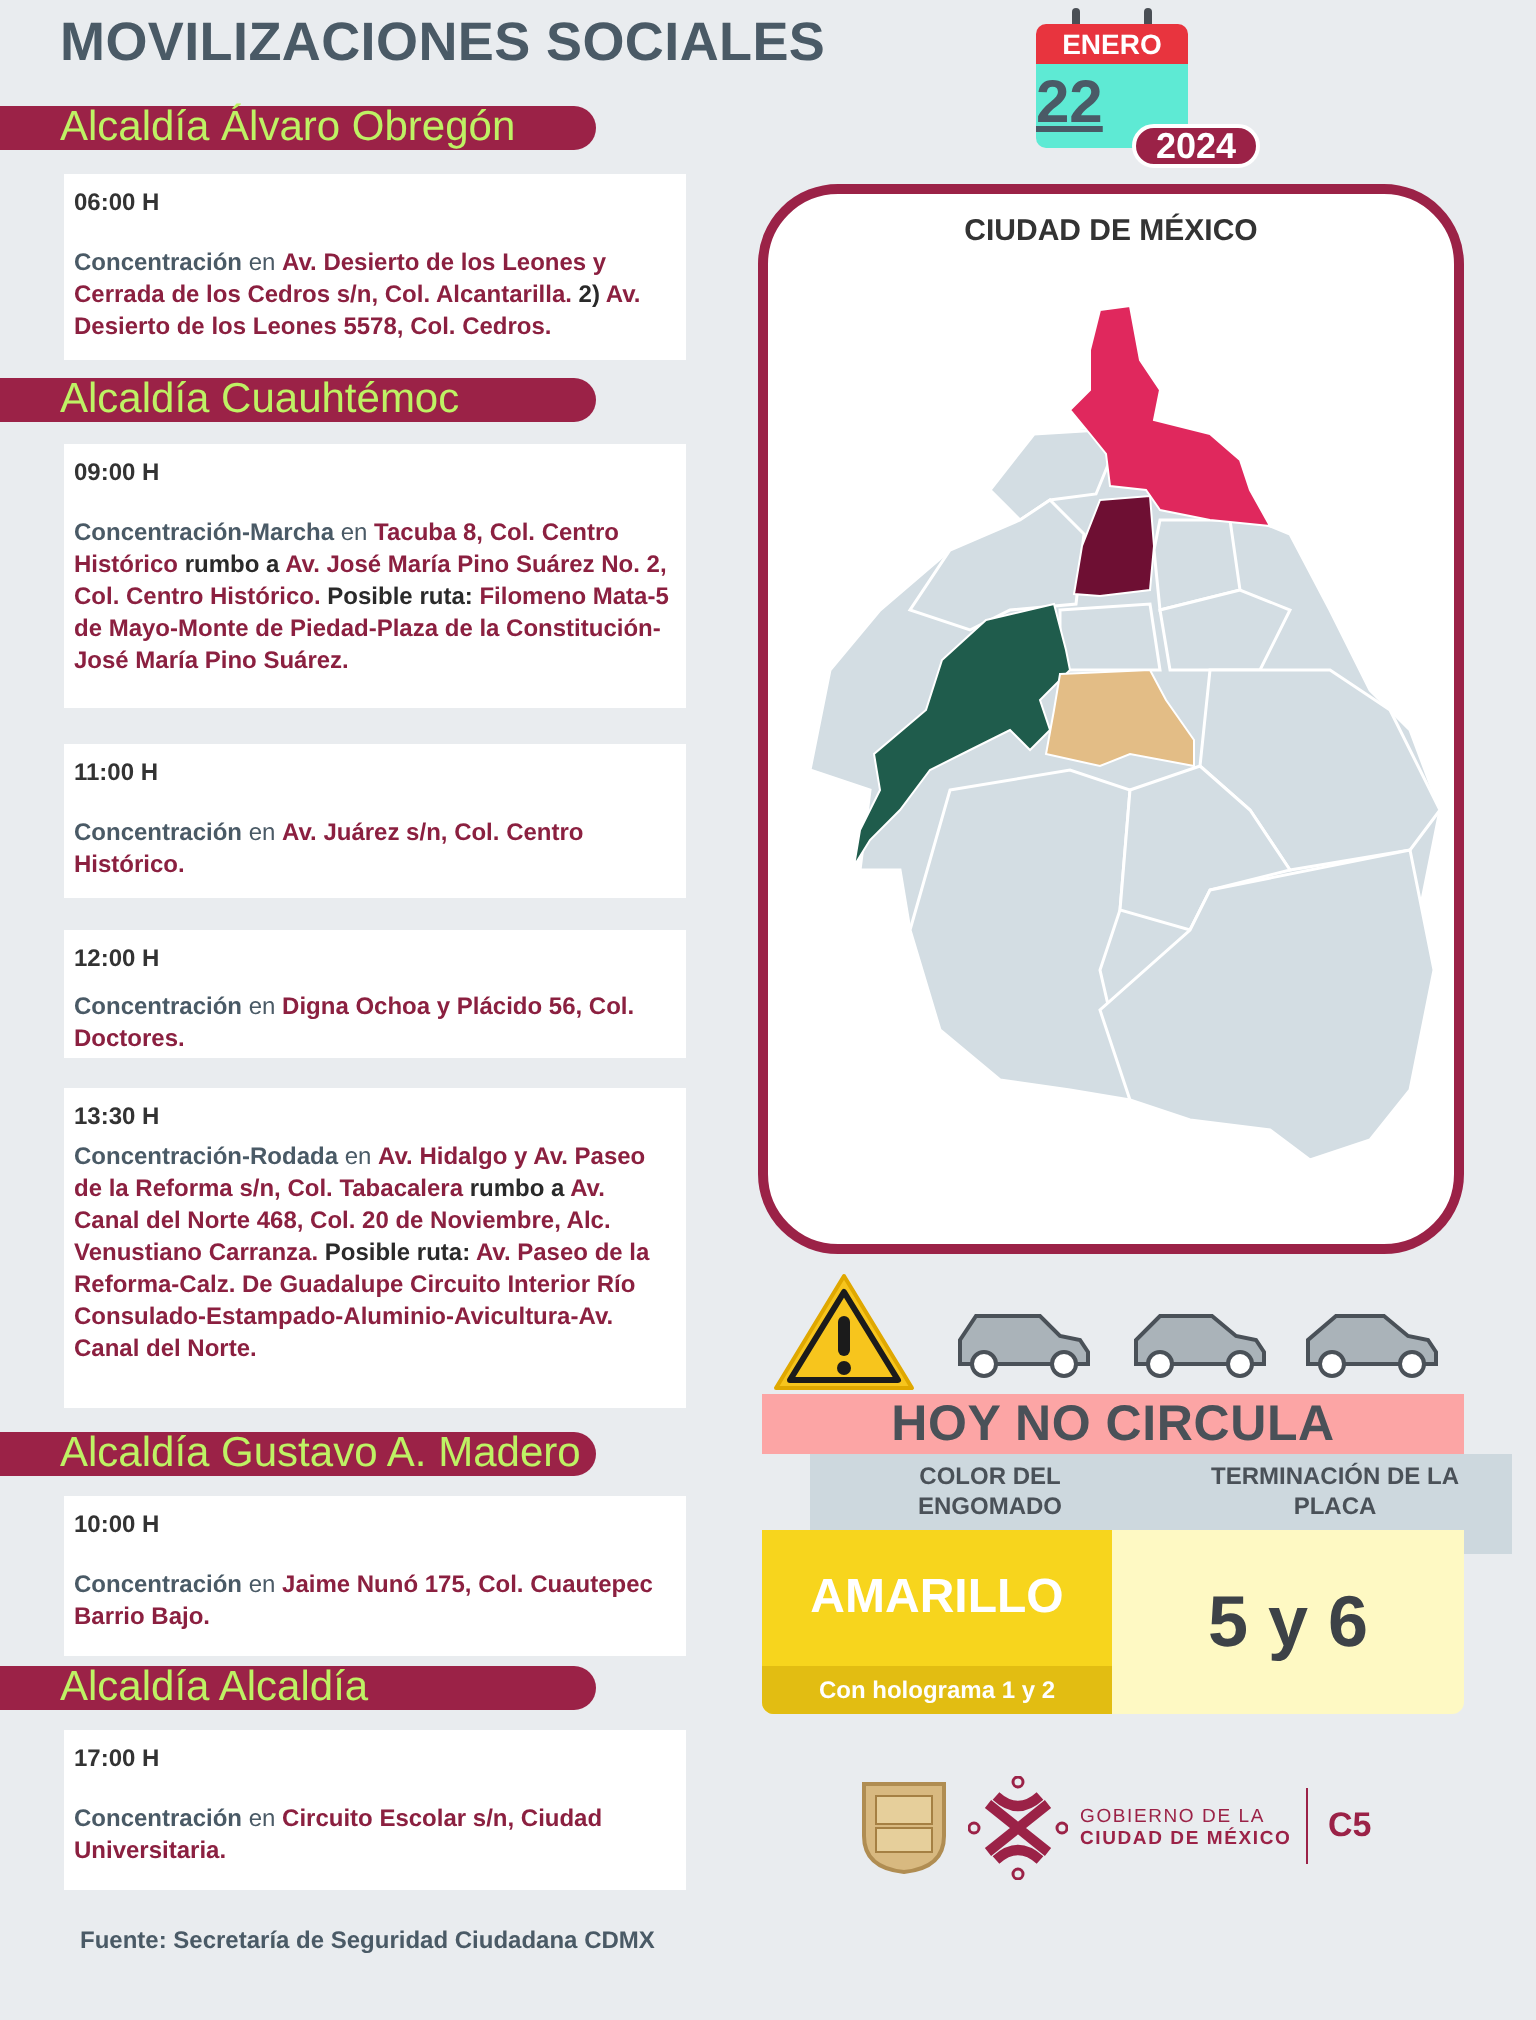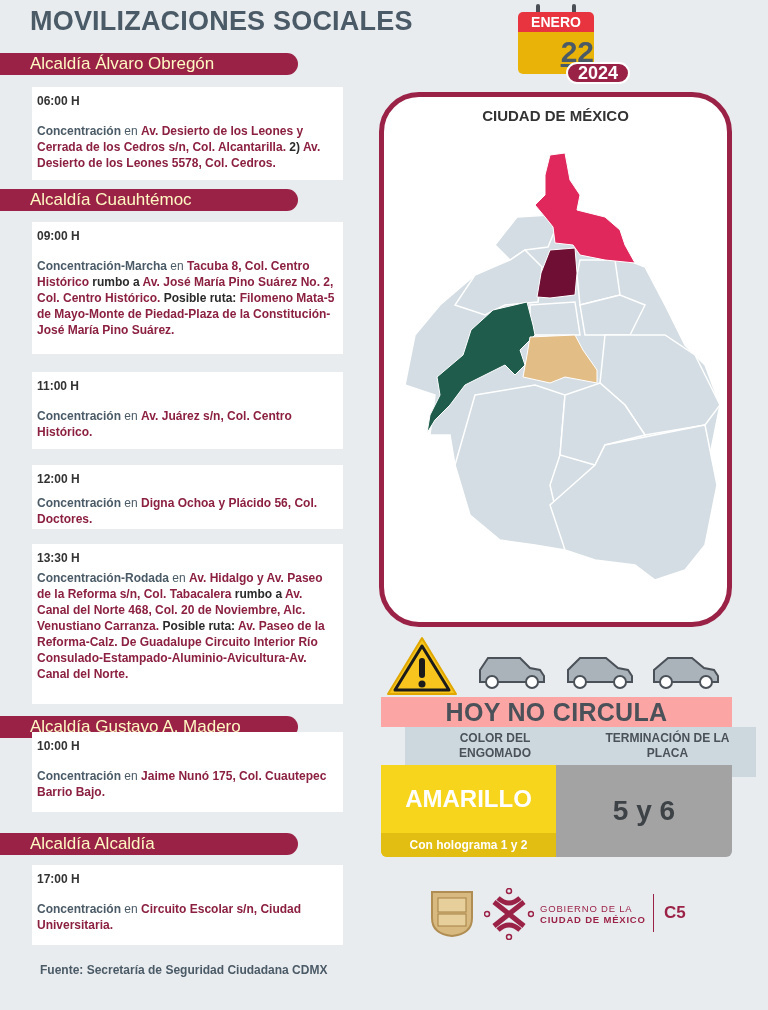--- a/index.html
+++ b/index.html
@@ -18,32 +18,32 @@
     position: absolute; left: 518px; top: 4px; width: 76px; height: 70px;
   }
   .cal-ring { position: absolute; top: 0; width: 4px; height: 14px; background: #4a4f55; border-radius: 2px; }
   .cal-top {
     position: absolute; top: 8px; left: 0; width: 76px; height: 20px;
     background: #e8343e; border-radius: 5px 5px 0 0;
     color: #fff; font-weight: bold; font-size: 14px; text-align: center; line-height: 20px;
   }
   .cal-body {
     position: absolute; top: 28px; left: 0; width: 76px; height: 42px;
-    background: #eab308; border-radius: 0 0 5px 5px;
-    color: #4a5a66; font-weight: bold; font-size: 30px; text-align: right; line-height: 40px; text-decoration: underline;
+    background: #5eead4; border-radius: 0 0 5px 5px;
+    color: #4a5a66; font-weight: bold; font-size: 30px; text-align: left; line-height: 40px; text-decoration: underline;
   }
   .cal-year {
     position: absolute; left: 566px; top: 62px; width: 64px; height: 22px;
     background: #9b2247; border-radius: 11px; border: 2px solid #fff;
     color: #fff; font-weight: bold; font-size: 18px; text-align: center; line-height: 18px;
   }
   .section-band {
     position: absolute; left: 0; width: 298px; height: 22px;
     background: #9b2247; border-radius: 0 11px 11px 0;
-    color: #fef9c3; font-size: 17px; line-height: 22px; padding-left: 30px;
+    color: #bef264; font-size: 21px; line-height: 22px; padding-left: 30px;
   }
   .card {
     position: absolute; left: 32px; width: 311px;
     background: #fff; padding: 6px 5px 5px 5px;
     font-size: 12px; font-weight: bold; line-height: 16px;
   }
   .card .time { color: #333; font-size: 12px; margin-bottom: 14px; }
   .card .time.tight { margin-bottom: 4px; }
   .card .desc { color: #333; }
   .g { color: #4a5a66; font-weight: bold; }
@@ -86,22 +86,22 @@
     position: absolute; top: 20px; width: 100%; text-align: center;
     color: #fff; font-weight: bold; font-size: 24px;
   }
   .hnc-color .holo {
     position: absolute; bottom: 0; left: 0; width: 100%; height: 24px;
     background: #e2bd12; color: #fff; font-weight: bold; font-size: 12px;
     text-align: center; line-height: 24px;
   }
   .hnc-plate {
     position: absolute; left: 556px; top: 765px; width: 176px; height: 92px;
-    background: #a3a3a3; border-radius: 0 0 6px 0;
-    color: #3d4247; font-weight: bold; font-size: 28px; text-align: center; line-height: 92px;
+    background: #fef9c3; border-radius: 0 0 6px 0;
+    color: #3d4247; font-weight: bold; font-size: 36px; text-align: center; line-height: 92px;
   }
   .logos { position: absolute; left: 430px; top: 888px; width: 280px; height: 52px; }
   .gob-text {
     position: absolute; left: 110px; top: 15px; font-size: 9.5px; line-height: 11px;
     color: #9b2247; letter-spacing: 0.8px;
   }
   .gob-text .l2 { font-weight: bold; }
   .divider { position: absolute; left: 223px; top: 6px; width: 1px; height: 38px; background: #9b2247; }
   .c5 { position: absolute; left: 234px; top: 15px; font-size: 17px; font-weight: bold; color: #9b2247; }
 </style>
@@ -141,21 +141,21 @@
 <div class="card" style="top:465px;height:64px">
   <div class="time tight" style="margin-bottom:8px">12:00 H</div>
   <div class="desc"><span class="g">Concentración</span><span class="n"> en </span><span class="r">Digna Ochoa y Plácido 56, Col. Doctores.</span></div>
 </div>
 
 <div class="card" style="top:544px;height:160px">
   <div class="time tight">13:30 H</div>
   <div class="desc"><span class="g">Concentración-Rodada</span><span class="n"> en </span><span class="r">Av. Hidalgo y Av. Paseo de la Reforma s/n, Col. Tabacalera</span><span class="k"> rumbo a </span><span class="r">Av. Canal del Norte 468, Col. 20 de Noviembre, Alc. Venustiano Carranza.</span><span class="k"> Posible ruta: </span><span class="r">Av. Paseo de la Reforma-Calz. De Guadalupe Circuito Interior Río Consulado-Estampado-Aluminio-Avicultura-Av. Canal del Norte.</span></div>
 </div>
 
-<div class="card" style="top:732px;height:80px">
+<div class="card" style="top:748px;height:80px">
   <div class="time">10:00 H</div>
   <div class="desc"><span class="g">Concentración</span><span class="n"> en </span><span class="r">Jaime Nunó 175, Col. Cuautepec Barrio Bajo.</span></div>
 </div>
 
 <div class="card" style="top:865px;height:80px">
   <div class="time">17:00 H</div>
   <div class="desc"><span class="g">Concentración</span><span class="n"> en </span><span class="r">Circuito Escolar s/n, Ciudad Universitaria.</span></div>
 </div>
 
 <div class="source">Fuente:  Secretaría de Seguridad Ciudadana CDMX</div>

